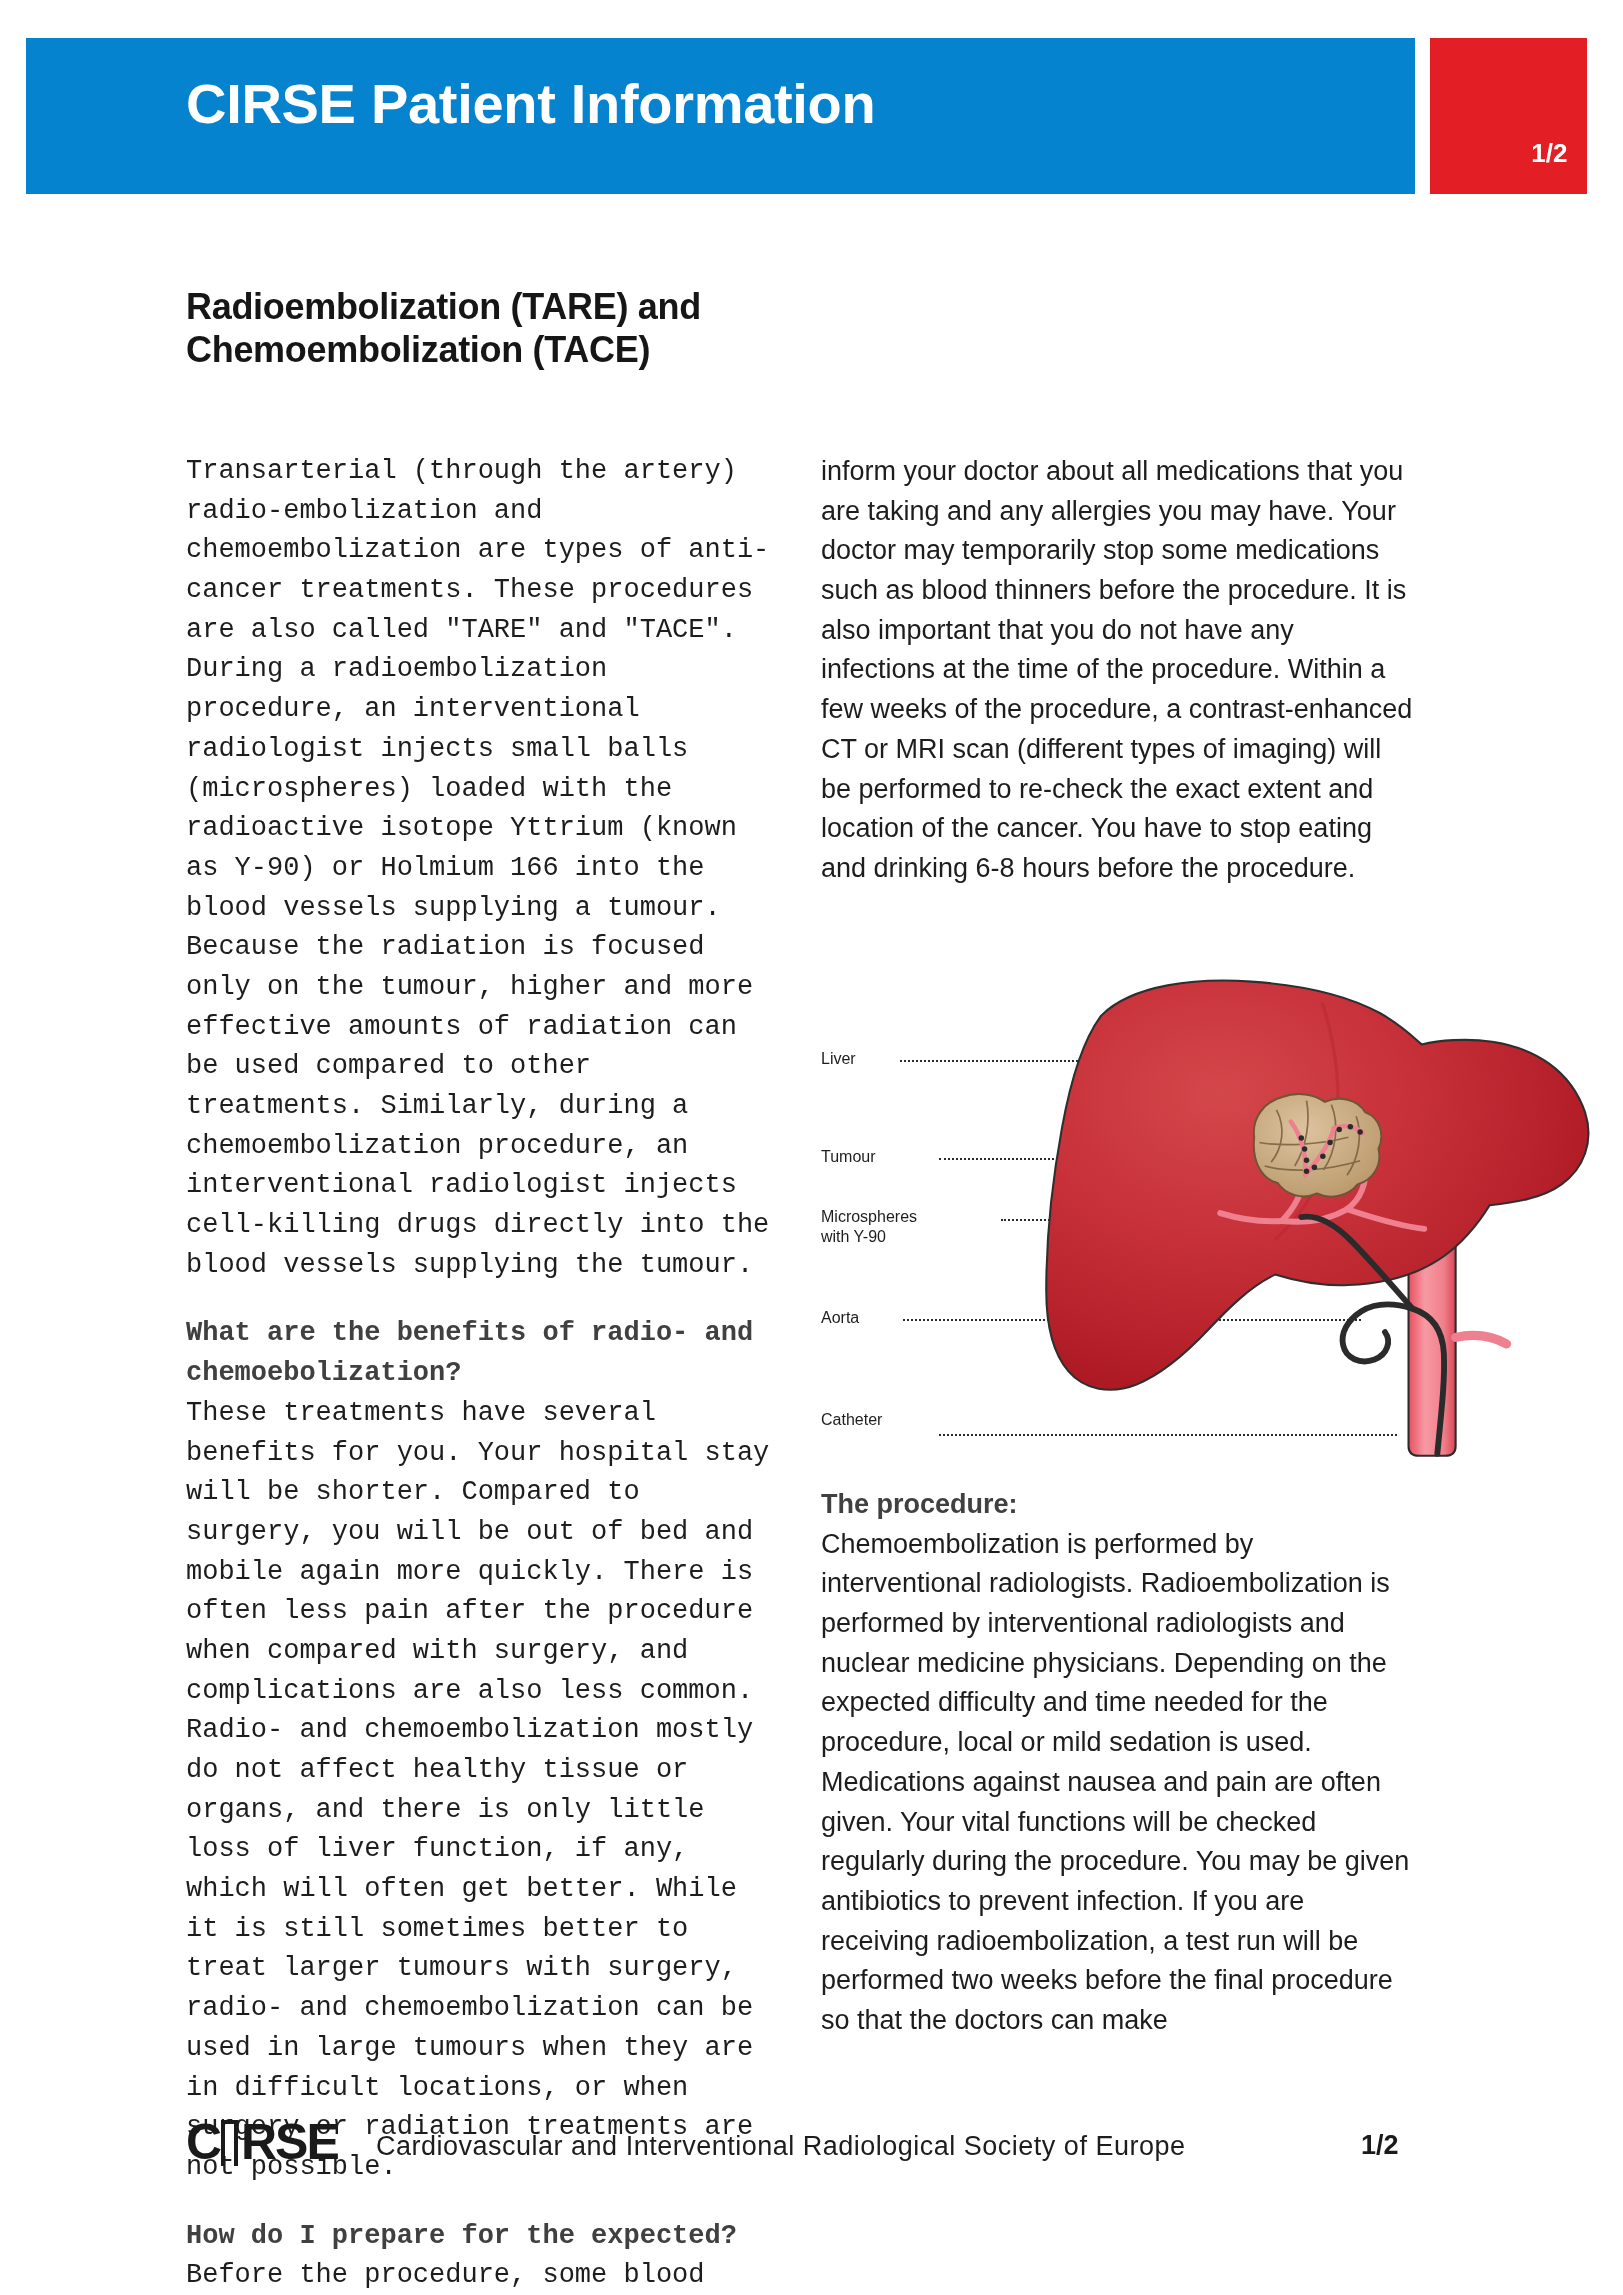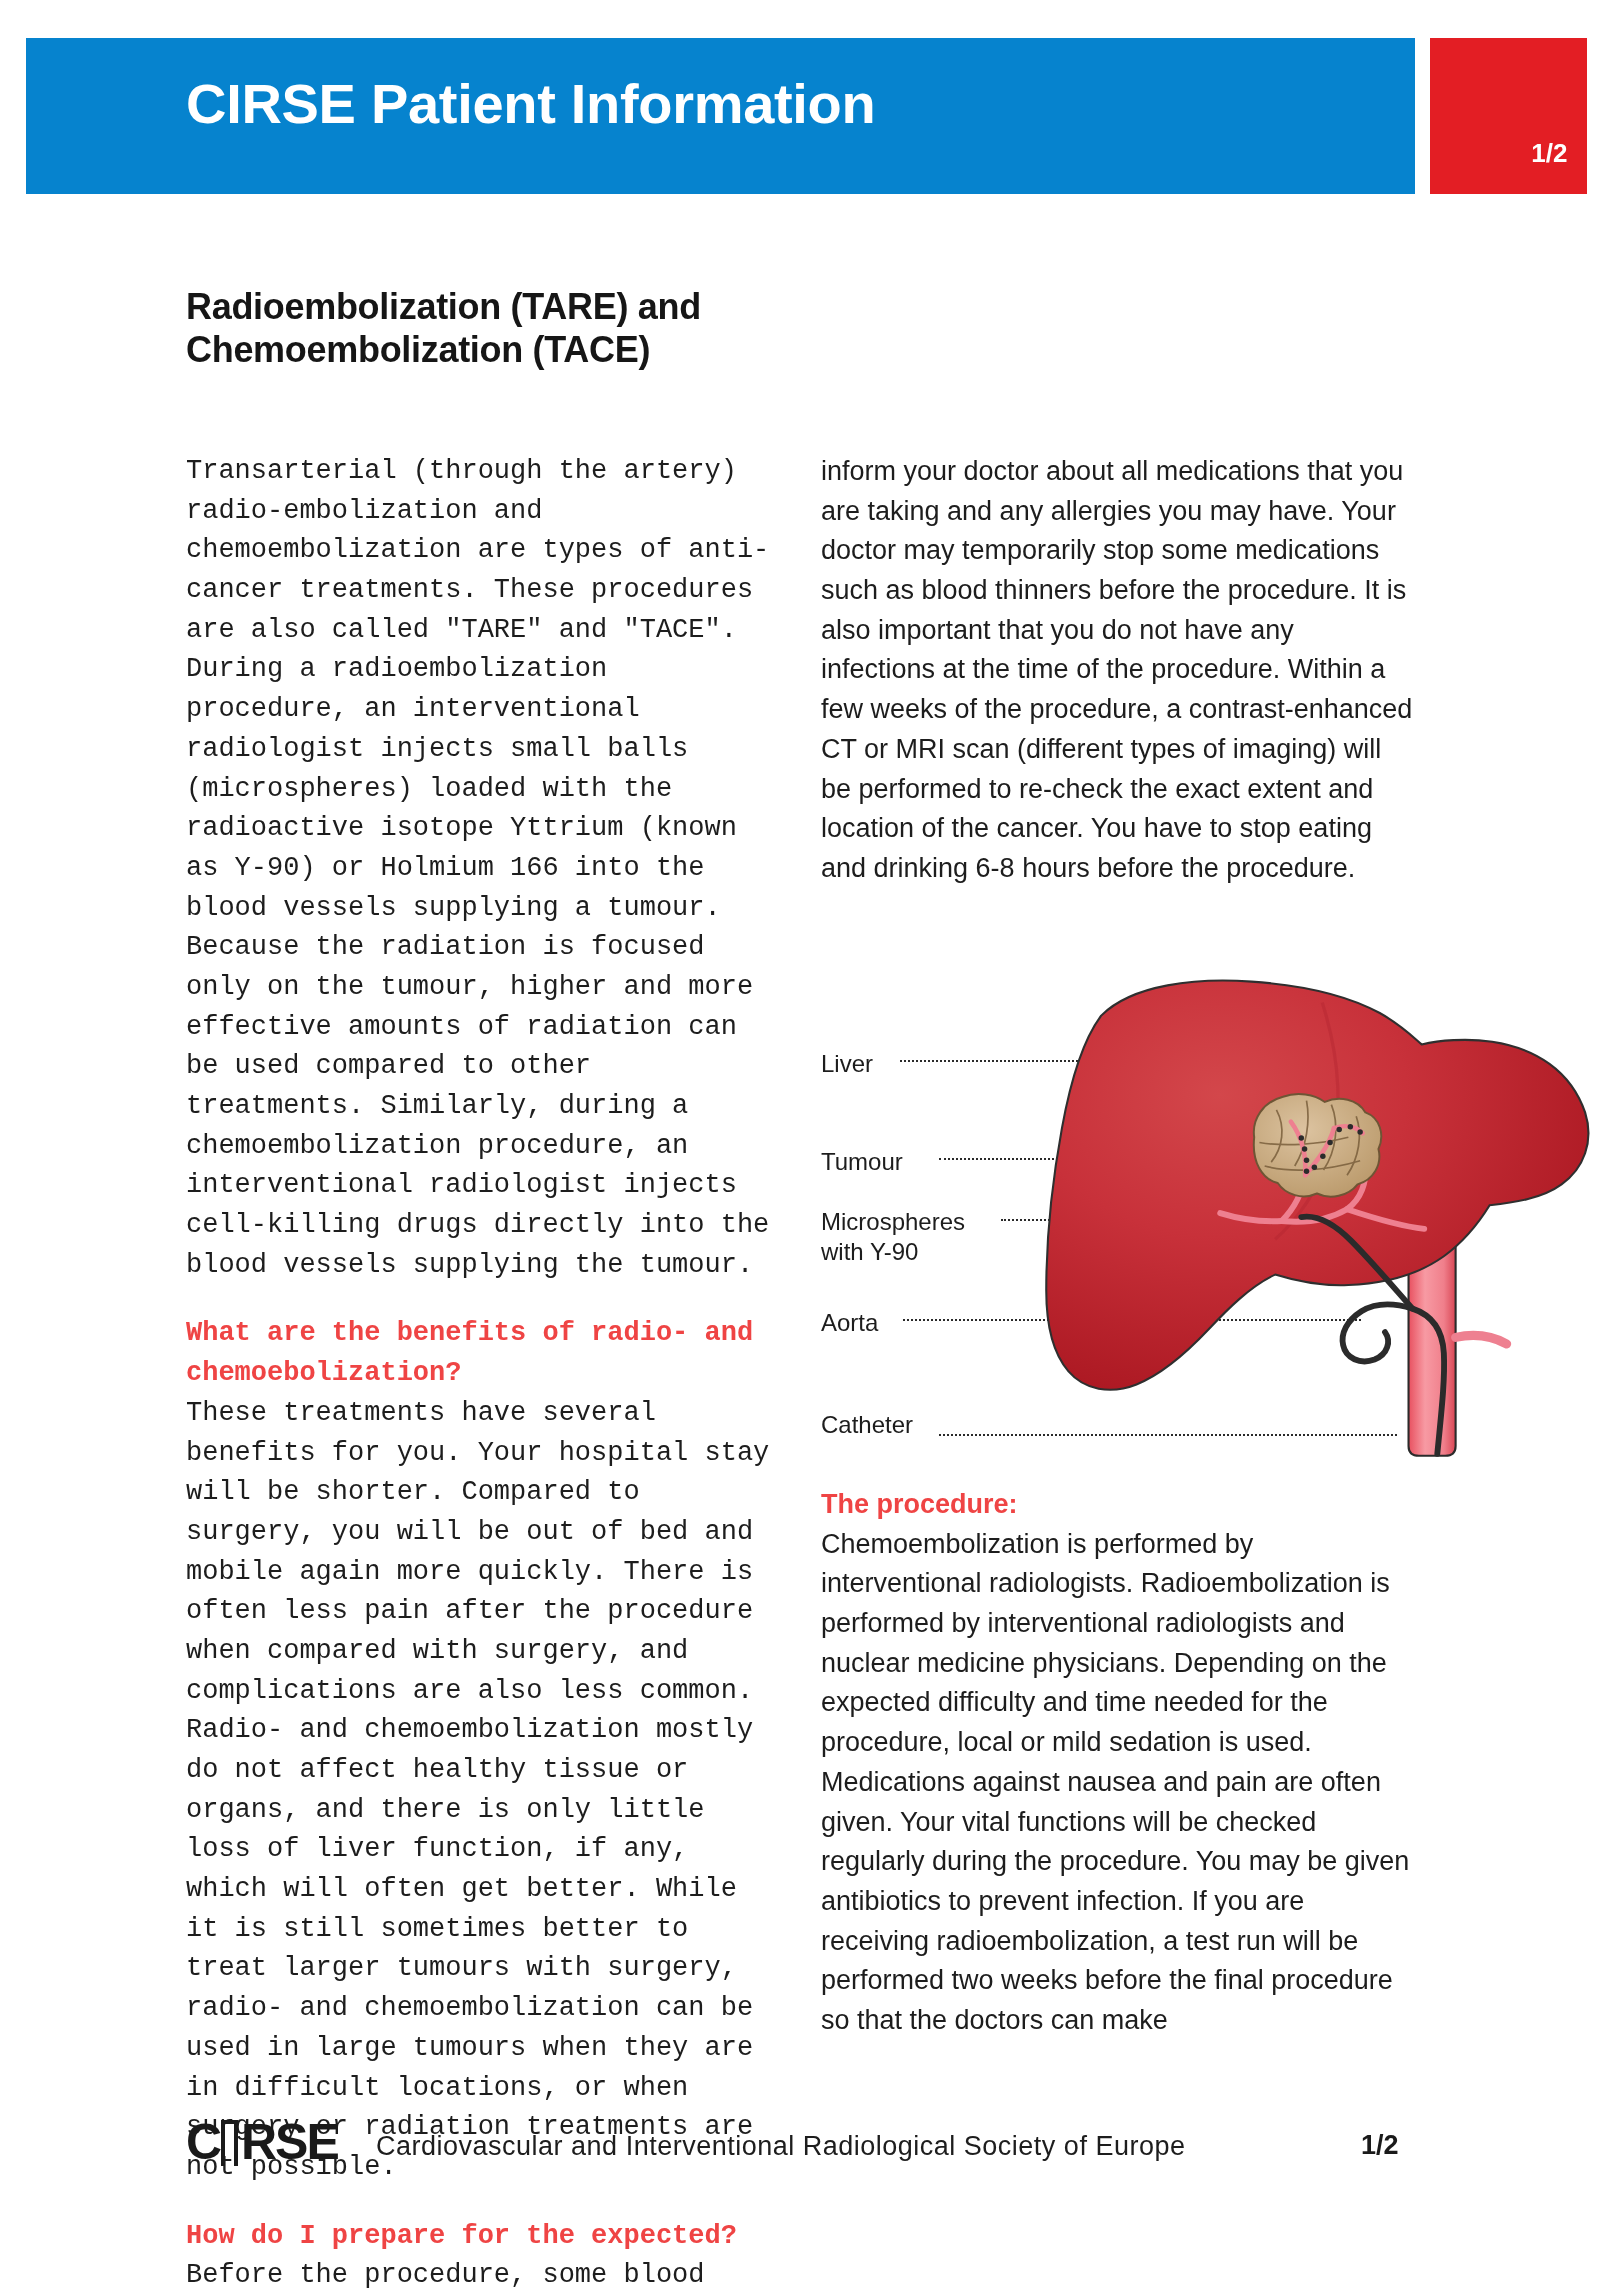--- a/index.html
+++ b/index.html
@@ -72,42 +72,42 @@
     line-height:1.47;
     color:#1d1d1d;
     font-weight:300;
   }
   .col-left  { left:186px;  top:452px; width:592px;font-family:Liberation Mono, monospace; }
 
   .col p { margin:0; }
   .col p + p { margin-top:0; }
   .sec-head {
     font-weight:bold;
-    color:#ef4444;
+    color:#404040;
     margin-top:29px !important;
   }
   .sec-body { margin-top:0 !important; }
 
   
   .rc-block { position:absolute; left:821px; width:592px;
               font-size:27px; line-height:1.47; color:#1d1d1d; font-weight:300; }
   .rc-intro     { top:452px; }
   .rc-procedure { top:1485px; }
   .rc-procedure .sec-head { margin-top:0 !important; }
 
   
   .figure {
     position:absolute;
     left:821px; top:962px;
     width:772px; height:471px;
   }
   .fig-labels { position:absolute; left:0; top:0; width:100%; height:100%; }
   .fig-label {
     position:absolute;
-    font-size:24px;
+    font-size:16px;
     font-weight:300;
     color:#1d1d1d;
     line-height:1.24;
     white-space:nowrap;
   }
   .lbl-liver        { left:0px;  top:87px; }
   .lbl-tumour       { left:0px;  top:185px; }
   .lbl-microspheres { left:0px;  top:245px; }
   .lbl-aorta        { left:0px;  top:346px; }
   .lbl-catheter     { left:0px;  top:448px; }

